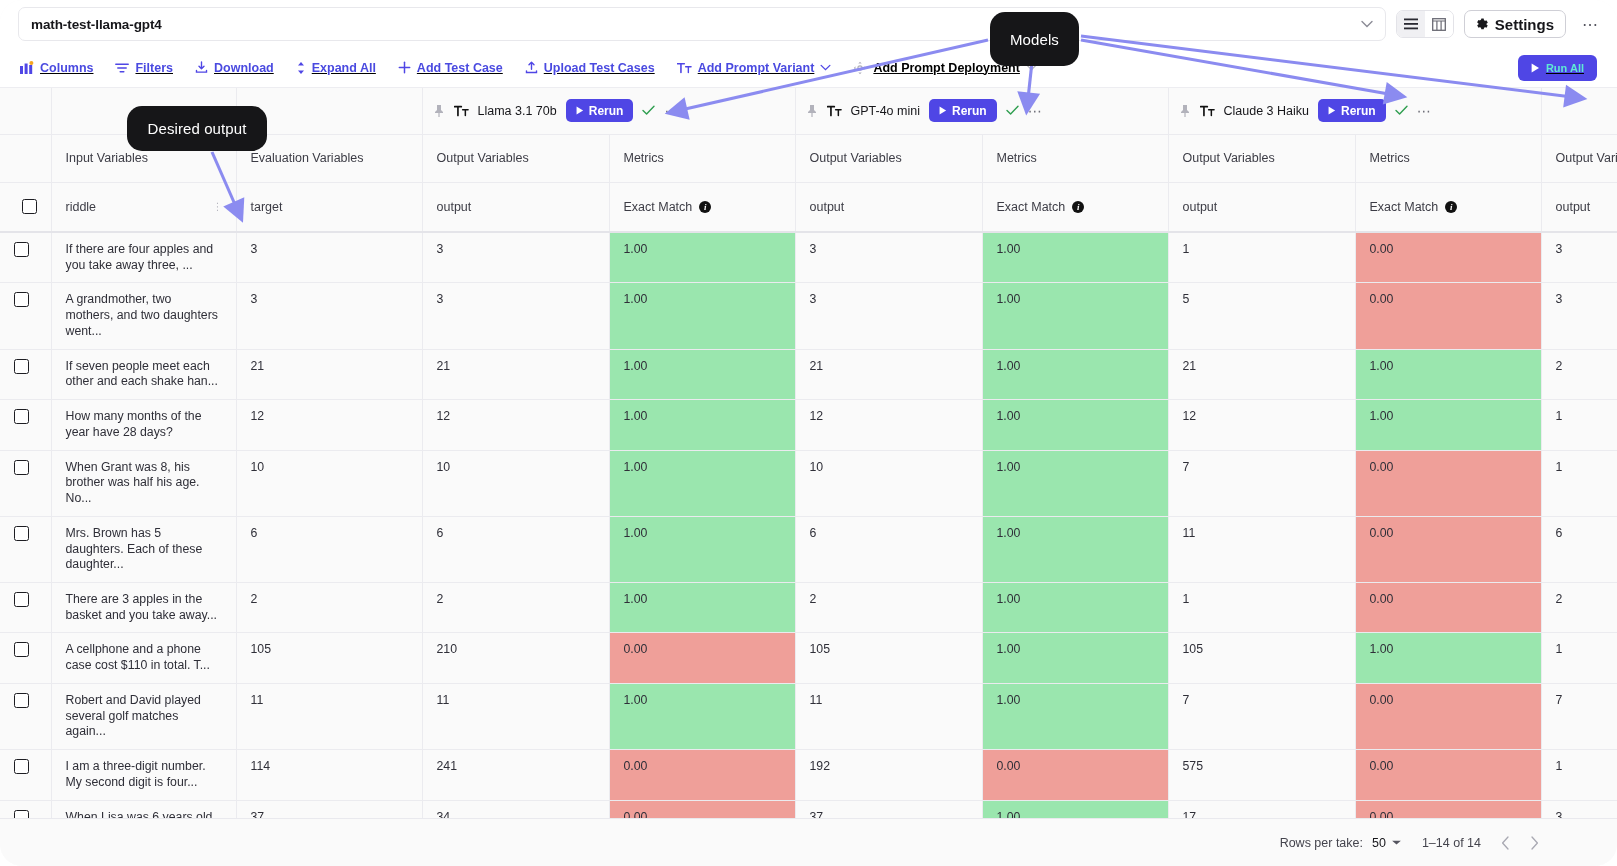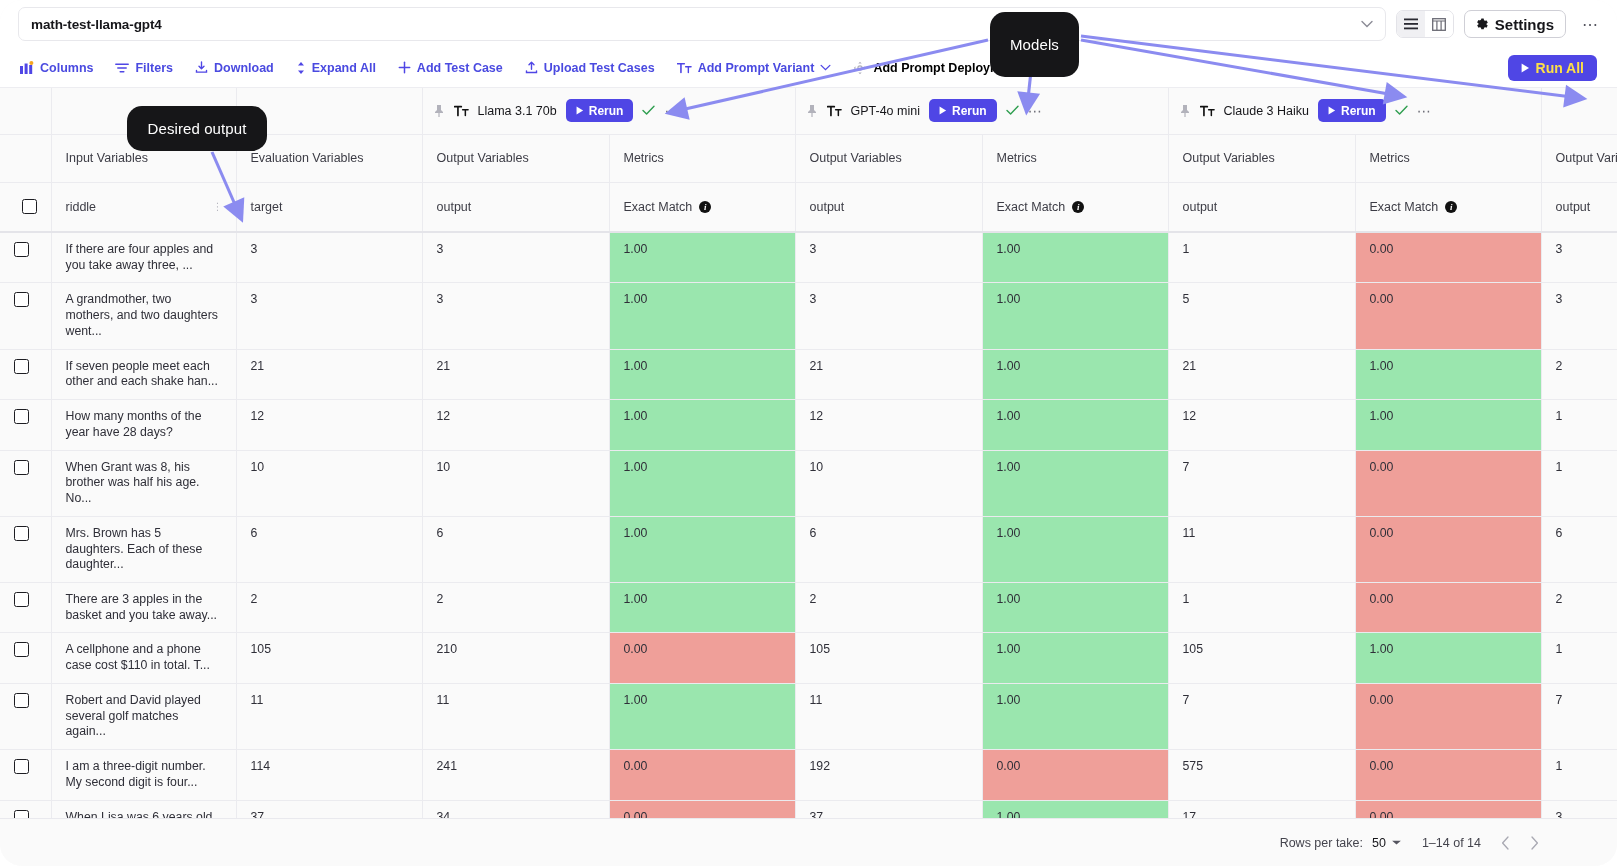--- a/index.html
+++ b/index.html
@@ -37,31 +37,32 @@
     border: 1px solid #cfcfd6; border-radius: 7px; background: #fff;
     font-size: 15px; font-weight: 600; color: #16161a;
   }
   .dots-btn { color: #55555f; font-size: 16px; padding: 0 6px; letter-spacing: 1px; }
 
   
   .toolbar {
     height: 40px; display: flex; align-items: center; gap: 22px;
     padding: 0 20px; background: #fff;
     border-bottom: 1px solid #ededf1;
+    text-decoration: underline;
   }
   .tb-item {
     display: flex; align-items: center; gap: 6px;
     font-size: 12.5px; font-weight: 600; color: #4a4ae0; white-space: nowrap;
   }
   .tb-item.disabled { color: #000000; }
   .tb-sp { flex: 1; }
   .run-all {
     display: flex; align-items: center; gap: 6px;
     height: 26px; padding: 0 13px; border-radius: 6px;
-    background: #4f46e5; color: #fde047; font-size: 14px; font-weight: 600;
+    background: #4f46e5; color: #5eead4; font-size: 11px; font-weight: 600;
   }
 
   
   .grid-wrap { position: relative; height: 730px; overflow: hidden; background: #fafafa; }
   table.grid { border-collapse: collapse; table-layout: fixed; width: 1640px; }
   table.grid td, table.grid th { border-right: 1px solid #ebebef; border-bottom: 1px solid #ebebef;
     font-weight: 400; text-align: left; vertical-align: top; }
 
   .col-chk    { width: 51px; }
   .col-input  { width: 185px; }
@@ -123,21 +124,21 @@
   .pg-nav { display: flex; align-items: center; gap: 20px; color: #a8a8b2; font-size: 15px; }
 
   
   .anno-svg { position: absolute; inset: 0; pointer-events: none; }
   .callout {
     position: absolute; background: #161618; color: #fff;
     border-radius: 15px; display: flex; align-items: center; justify-content: center;
     font-size: 15px; letter-spacing: .1px;
   }
   #callout-desired { left: 127px; top: 106px; width: 140px; height: 45px; }
-  #callout-models  { left: 990px; top: 12px;  width: 89px;  height: 65px; }
+  #callout-models  { left: 990px; top: 12px;  width: 89px;  height: 54px; }
 
   svg { display: block; }
 </style>
 </head>
 <body>
 
 <div class="app">
 
   <div class="topbar">
     <div class="title-field">

